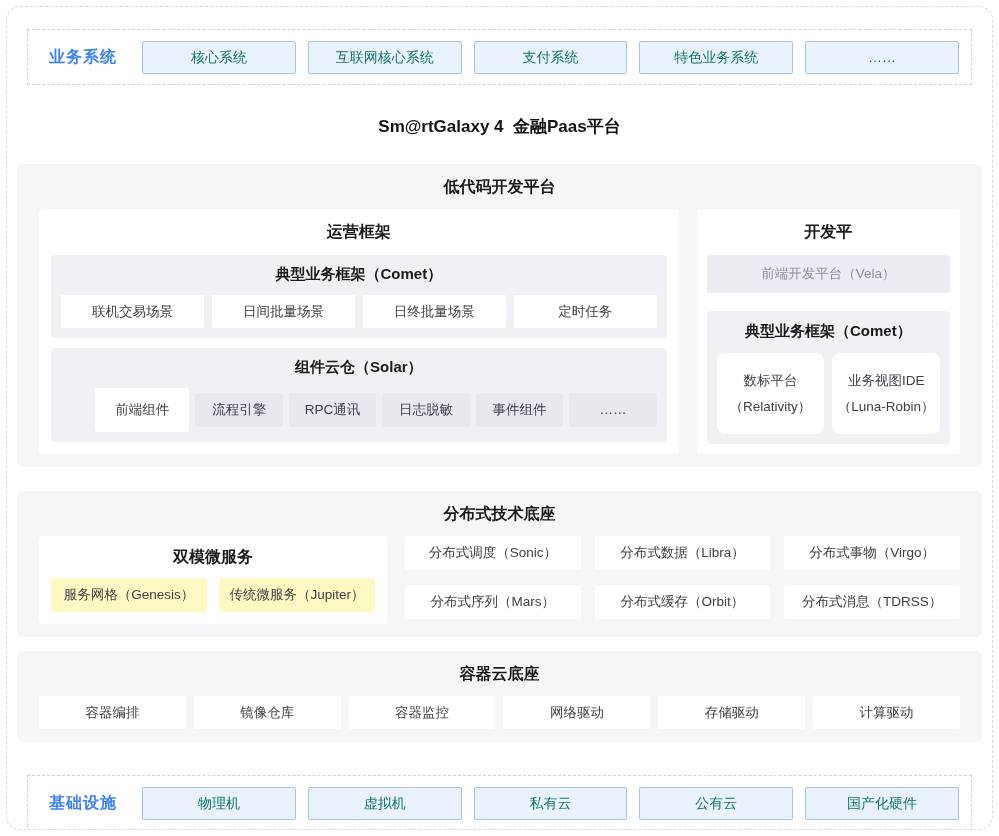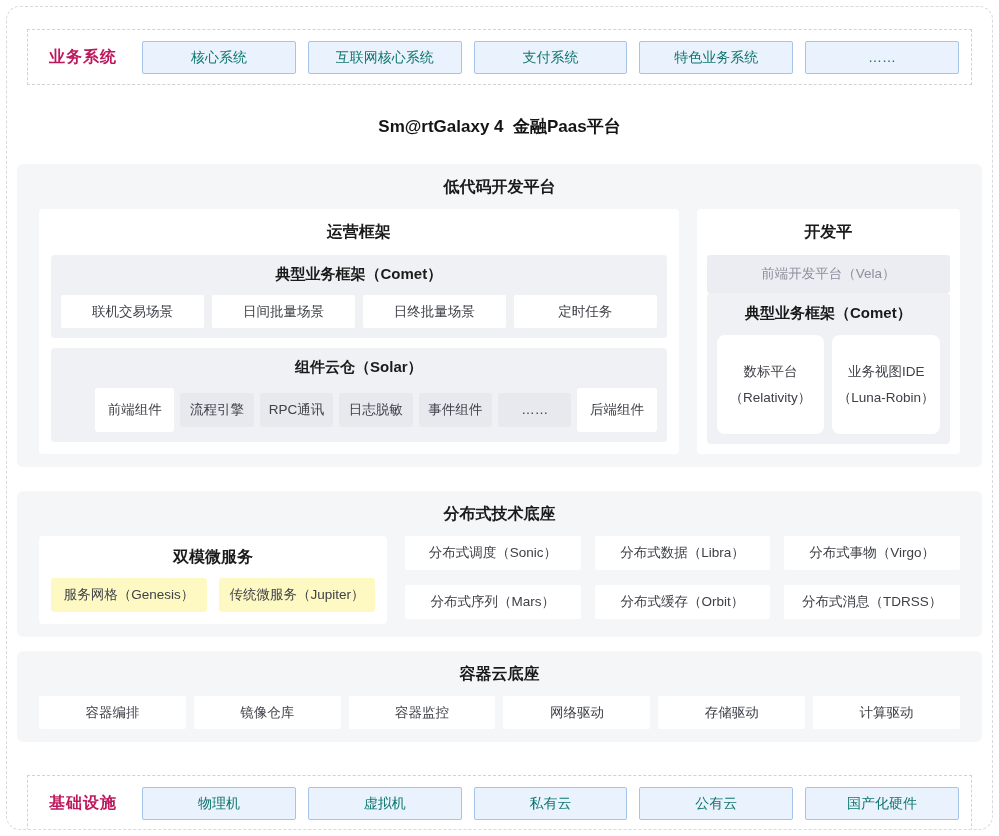--- a/index.html
+++ b/index.html
@@ -5,21 +5,21 @@
   * { margin:0; padding:0; box-sizing:border-box; }
   html,body { width:999px; height:836px; background:#fff;
               font-family:"Liberation Sans", sans-serif; }
   .page { position:absolute; left:6px; top:6px; width:987px; height:824px;
           border:1px dashed #d9d9d9; border-radius:14px; background:#fff; overflow:hidden; }
 
   
   .dashed-row { margin:22px 20px 0; height:56px; border:1px dashed #d2d2d2;
                 display:flex; align-items:center; padding:0 12px; gap:16px; background:#fff; }
   .row-label { flex:0 0 86px; text-align:center; font-size:16px; font-weight:bold;
-               color:#be185d; letter-spacing:1px; }
+               color:#3b82f6; letter-spacing:1px; }
   .chip-row { flex:1; display:flex; gap:12px; }
   .blue-chip { flex:1; height:33px; line-height:31px; text-align:center; font-size:14px;
                color:#0f766e; background:#e9f2fd; border:1px solid #a6c4e9; border-radius:2px; }
 
   .main-title { margin-top:30px; text-align:center; font-size:17px; font-weight:bold;
                 color:#141414; white-space:pre; }
 
   
   .gray-section { margin:0 10px; background:#f5f6f8; border-radius:6px;
                   padding:13px 22px 13px; }
@@ -42,21 +42,21 @@
   .solar-row { display:flex; gap:6px; height:44px; align-items:center;padding-left:34px; }
   .solar-item-white { align-self:stretch; flex:1.08; background:#fff; border-radius:3px;
                       display:flex; align-items:center; justify-content:center;
                       font-size:13.5px; color:#3f4048; }
   .solar-item-chip { flex:1; height:34px; line-height:34px; background:#e7e9ef; border-radius:3px;
                      text-align:center; font-size:13.5px; color:#3f4048; }
 
   .dev-box { flex:1; padding:0 10px 10px; display:flex; flex-direction:column; }
   .dev-box > .box-title { font-size:16px; padding:13px 0 12px; }
   .vela-chip { height:38px; line-height:38px; background:#ecedf3; border-radius:3px;
-               text-align:center; font-size:13.5px; color:#8c909b; margin-bottom:0; }
+               text-align:center; font-size:13.5px; color:#8c909b; margin-bottom:18px; }
   .comet-right { flex:1; display:flex; flex-direction:column; background:#f0f1f4;
                  border-radius:4px; padding:0 10px 10px; }
   .comet-right > .box-title { font-size:15px; padding:11px 0 12px; }
   .comet-right .items-row { flex:1; }
   .two-line-item { flex:1; background:#fff; border-radius:8px; display:flex; align-items:center;
                    justify-content:center; text-align:center; font-size:13.5px; color:#3f4048;
                    white-space:pre-line; line-height:1.9; }
 
   
   .distributed { margin-top:24px; }
@@ -113,21 +113,20 @@
 
         <div class="gray-box">
           <div class="box-title">组件云仓（Solar）</div>
           <div class="solar-row">
               <div class="solar-item-white">前端组件</div>
               <div class="solar-item-chip">流程引擎</div>
               <div class="solar-item-chip">RPC通讯</div>
               <div class="solar-item-chip">日志脱敏</div>
               <div class="solar-item-chip">事件组件</div>
               <div class="solar-item-chip">……</div>
-              <div class="solar-item-white">后端组件</div>
             </div>
         </div>
       </div>
 
       <div class="white-box dev-box">
         <div class="box-title">开发平</div>
         <div class="vela-chip">前端开发平台（Vela）</div>
         <div class="comet-right">
           <div class="box-title">典型业务框架（Comet）</div>
           <div class="items-row">

